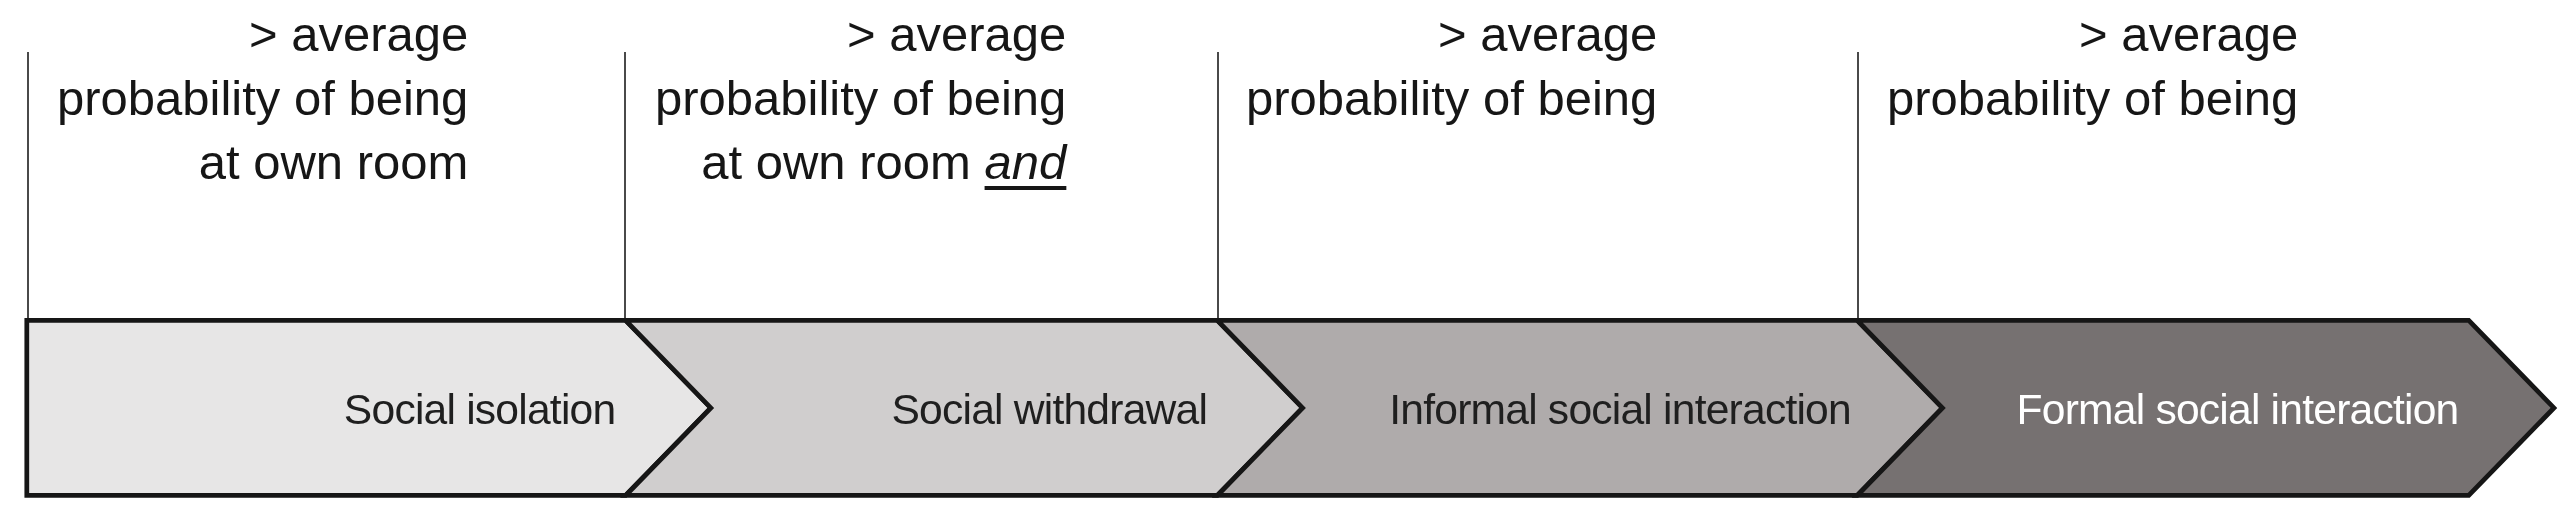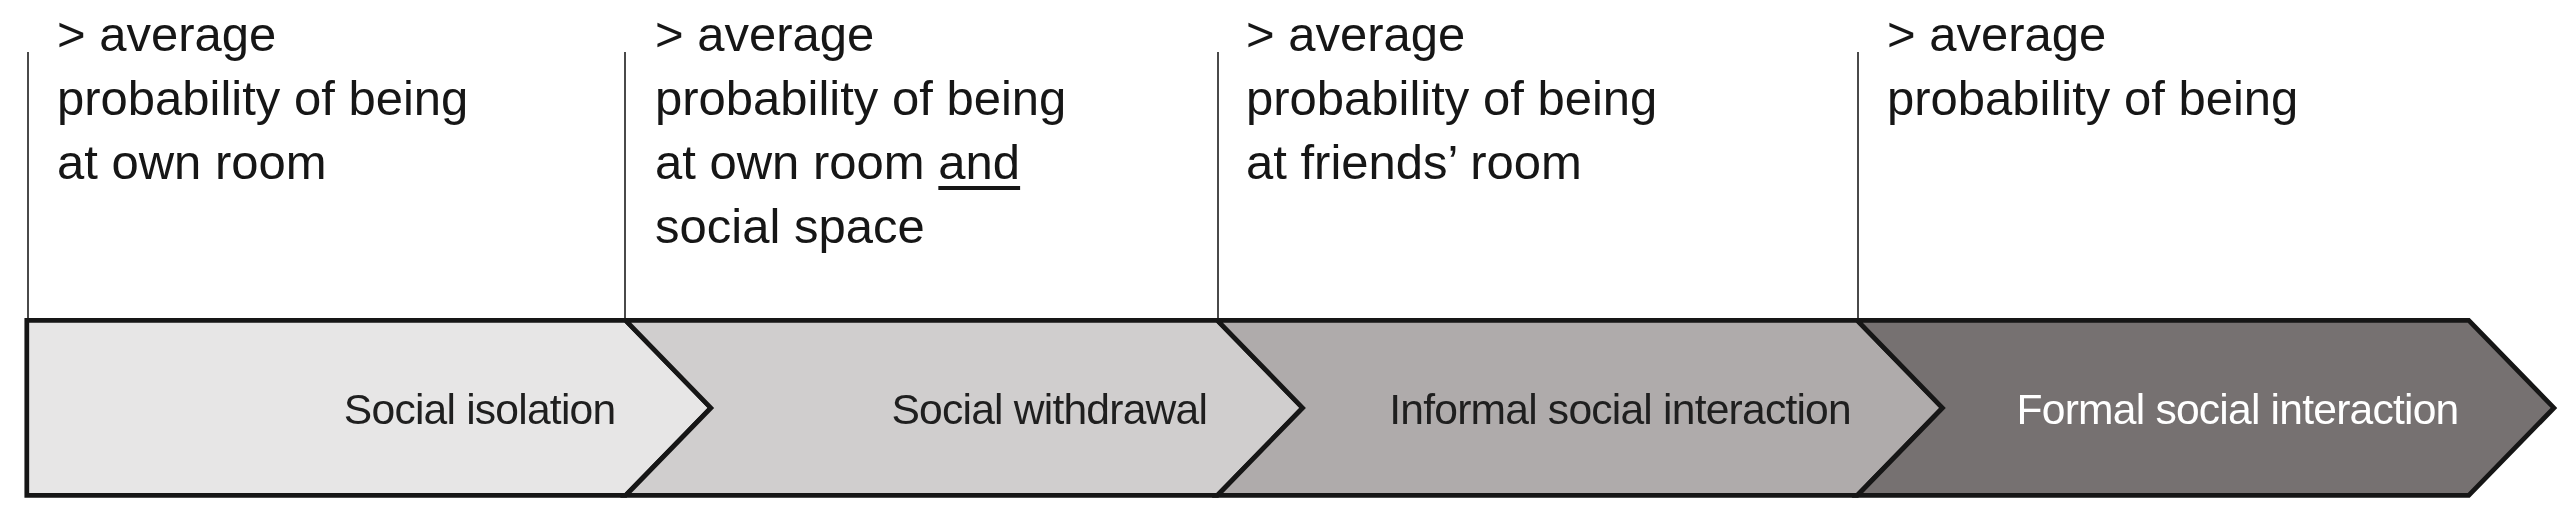--- a/index.html
+++ b/index.html
@@ -16,22 +16,24 @@
     font-family: "Liberation Sans", sans-serif;
   }
   
   .annotation {
     position: absolute;
     top: 1.6px;
     font-size: 49px;
     line-height: 64px;
     color: #161616;
     white-space: nowrap;
+    text-align: right;
   }
   .emph {
+    font-style: italic;
     text-decoration: underline;
     text-decoration-thickness: 4px;
     text-underline-offset: 7px;
     margin-left: 0.28em;
   }
   
   .guide {
     position: absolute;
     top: 52px;
     width: 2.4px;
@@ -63,27 +65,25 @@
   <div class="annotation" style="left:57px">
     <div class="ann-line">&gt; average</div>
     <div class="ann-line">probability of being</div>
     <div class="ann-line">at own room</div>
   </div>
 
   <div class="annotation" style="left:655px">
     <div class="ann-line">&gt; average</div>
     <div class="ann-line">probability of being</div>
     <div class="ann-line"><span>at own room</span><span class="emph">and</span></div>
-    <div class="ann-line">social space</div>
   </div>
 
   <div class="annotation" style="left:1246px">
     <div class="ann-line">&gt; average</div>
     <div class="ann-line">probability of being</div>
-    <div class="ann-line">at friends’ room</div>
   </div>
 
   <div class="annotation" style="left:1887px">
     <div class="ann-line">&gt; average</div>
     <div class="ann-line">probability of being</div>
   </div>
 
   <div class="guide" style="left:27px"></div>
   <div class="guide" style="left:624px"></div>
   <div class="guide" style="left:1217px"></div>

